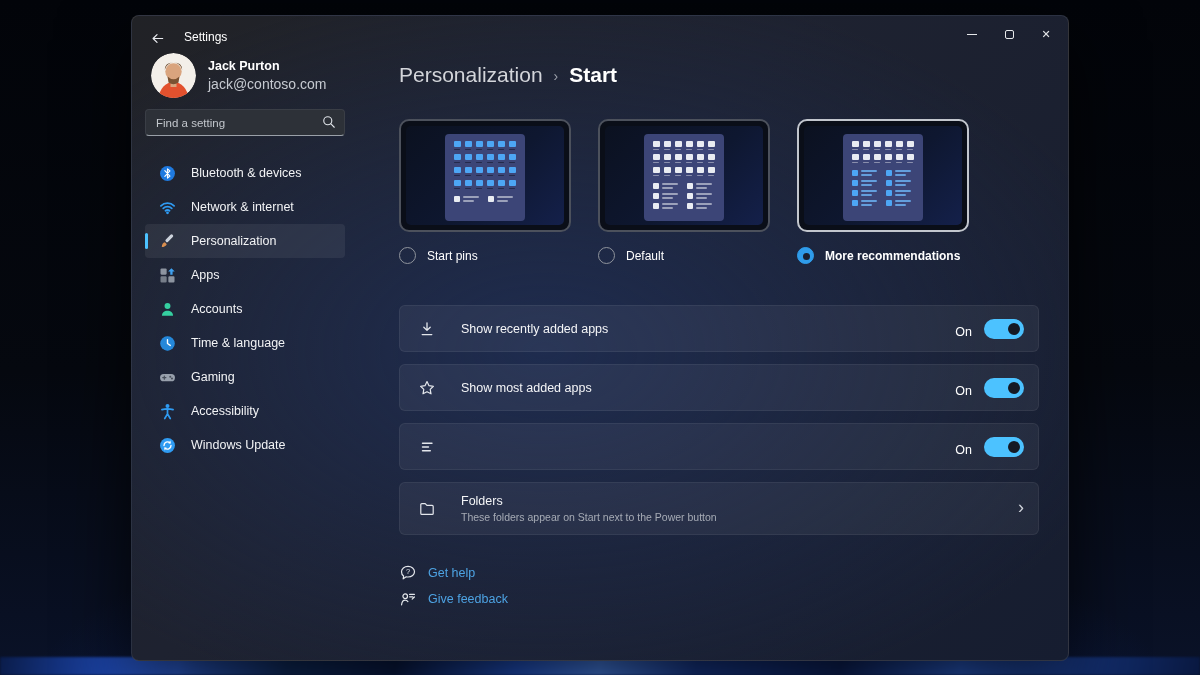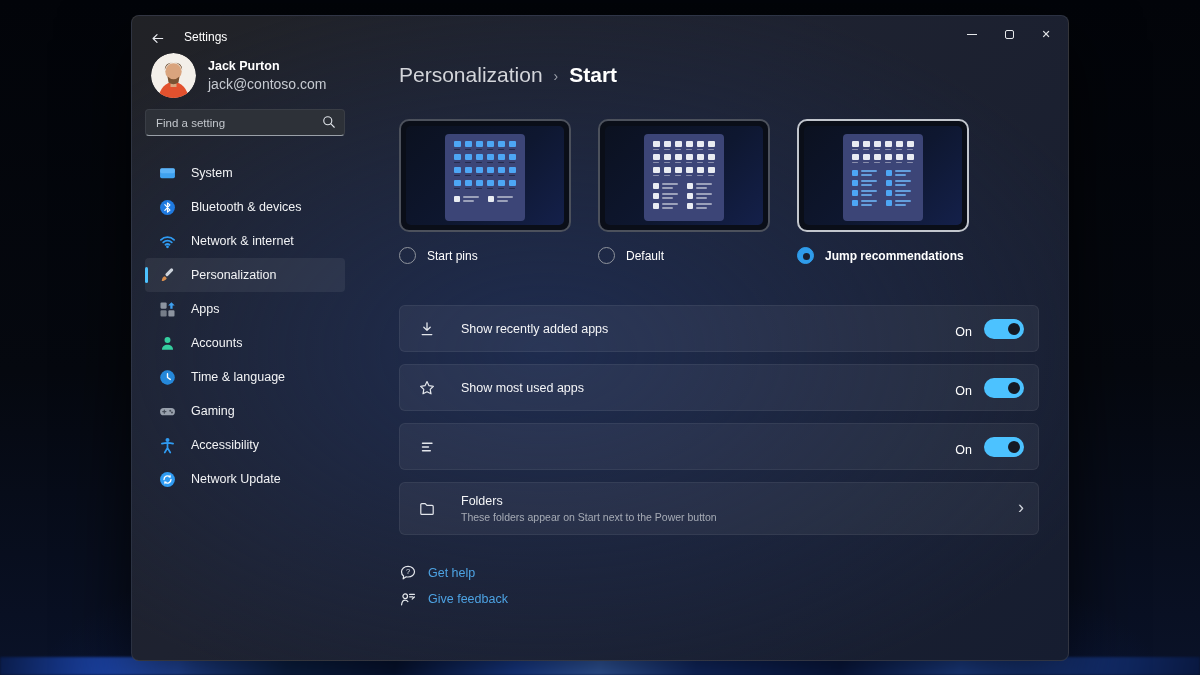--- a/index.html
+++ b/index.html
@@ -179,29 +179,20 @@
       <svg class="search-icon" width="14" height="14" viewBox="0 0 16 16">
         <circle cx="6.6" cy="6.6" r="4.6" stroke="#dfe3e8" stroke-width="1.3" fill="none"></circle>
         <path d="M10.2 10.2 L14 14" stroke="#dfe3e8" stroke-width="1.3" stroke-linecap="round"></path>
       </svg>
     </div>
 
     <nav class="nav">
       <div class="nav-item">
         <span class="nav-icon">
           <svg width="17" height="17" viewBox="0 0 16 16">
-            <rect x="1" y="3" width="14" height="9.4" rx="1.6" fill="#3fa2f0"></rect>
-            <rect x="1" y="3" width="14" height="4.7" rx="1.6" fill="#7cc6ff" opacity="0.5"></rect>
-          </svg>
-        </span>
-        <span class="nav-label">System</span>
-      </div>
-      <div class="nav-item">
-        <span class="nav-icon">
-          <svg width="17" height="17" viewBox="0 0 16 16">
             <circle cx="8" cy="8" r="7" fill="#1f7ae0"></circle>
             <path d="M5.5 5.3 L10.3 10.5 L8 12.3 V3.7 L10.3 5.5 L5.5 10.7" stroke="#fff" stroke-width="1.1" fill="none" stroke-linejoin="round" stroke-linecap="round"></path>
           </svg>
         </span>
         <span class="nav-label">Bluetooth &amp; devices</span>
       </div>
       <div class="nav-item">
         <span class="nav-icon">
           <svg width="17" height="17" viewBox="0 0 16 16">
             <path d="M1.8 6.4 a9 9 0 0 1 12.4 0" stroke="#2f9bf2" stroke-width="1.7" fill="none" stroke-linecap="round"></path>
@@ -273,21 +264,21 @@
       </div>
       <div class="nav-item">
         <span class="nav-icon">
           <svg width="17" height="17" viewBox="0 0 16 16">
             <circle cx="8" cy="8" r="7" fill="#2f9bf2"></circle>
             <path d="M4.7 8 a3.3 3.3 0 0 1 5.7-2.3 M11.3 8 a3.3 3.3 0 0 1 -5.7 2.3" stroke="#fff" stroke-width="1.3" fill="none" stroke-linecap="round"></path>
             <path d="M10.9 3.4 v2.4 h-2.4 z" fill="#fff"></path>
             <path d="M5.1 12.6 v-2.4 h2.4 z" fill="#fff"></path>
           </svg>
         </span>
-        <span class="nav-label">Network Update</span>
+        <span class="nav-label">Windows Update</span>
       </div>
     </nav>
   </aside>
 
   <main class="content">
     <h1 class="breadcrumb">
       <span class="crumb-parent">Personalization</span>
       <span class="crumb-sep">›</span>
       <span class="crumb-current">Start</span>
     </h1>
@@ -660,21 +651,21 @@
                       <div style="background: rgba(109, 181, 248, 0.8);"></div>
                       <div style="background: rgba(109, 181, 248, 0.8);"></div>
                     </div>
                   </div>
                 </div>
               </div>
             </div>
         </div>
         <div class="radio-row">
           <span class="radio checked"></span>
-          <span class="radio-label">Jump recommendations</span>
+          <span class="radio-label">More recommendations</span>
         </div>
       </div>
     </div>
 
     <div class="rows">
       <div class="setting-row">
         <span class="row-icon">
           <svg width="18" height="18" viewBox="0 0 18 18">
             <path d="M9 2.8 v7.4 M5.8 7.2 L9 10.4 l3.2-3.2 M4.2 14.6 h9.6" stroke="#e4e7ec" stroke-width="1.3" fill="none" stroke-linecap="round" stroke-linejoin="round"></path>
           </svg>
@@ -687,21 +678,21 @@
             </span>
         </span>
       </div>
 
       <div class="setting-row">
         <span class="row-icon">
           <svg width="18" height="18" viewBox="0 0 18 18">
             <path d="M9 2.6 l2 4.1 4.4.6 -3.2 3.1 .8 4.4 -4-2.1 -4 2.1 .8-4.4 L2.6 7.3 l4.4-.6 z" stroke="#e4e7ec" stroke-width="1.2" fill="none" stroke-linejoin="round"></path>
           </svg>
         </span>
-        <span class="row-label">Show most used apps</span>
+        <span class="row-label">Show most added apps</span>
         <span class="row-right">
           <span class="toggle-state">On</span>
           <span class="toggle">
               <span class="knob"></span>
             </span>
         </span>
       </div>
 
       <div class="setting-row">
         <span class="row-icon">

